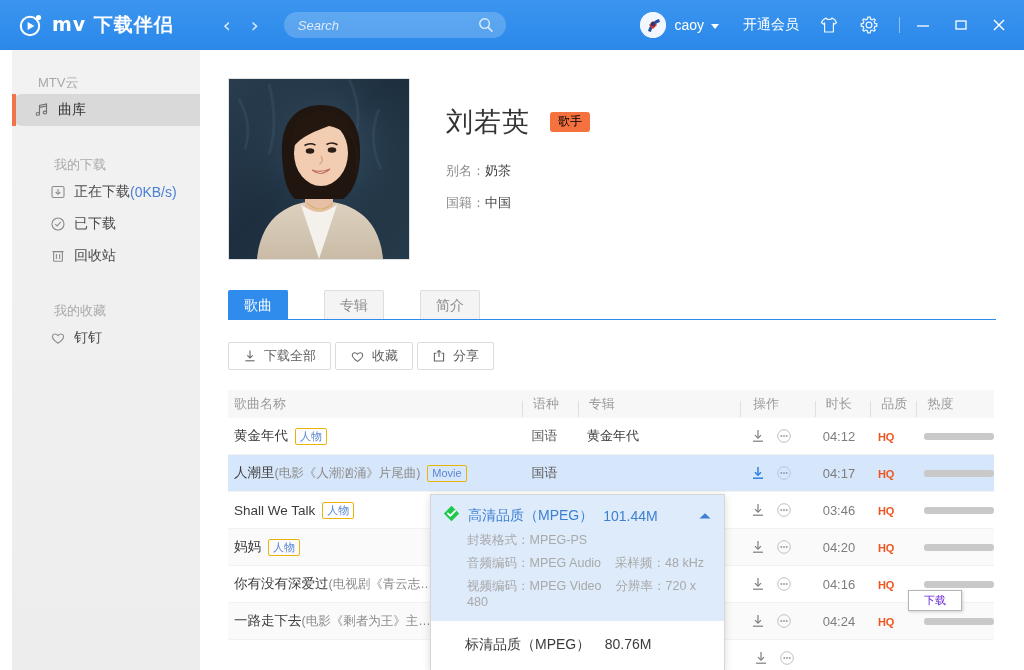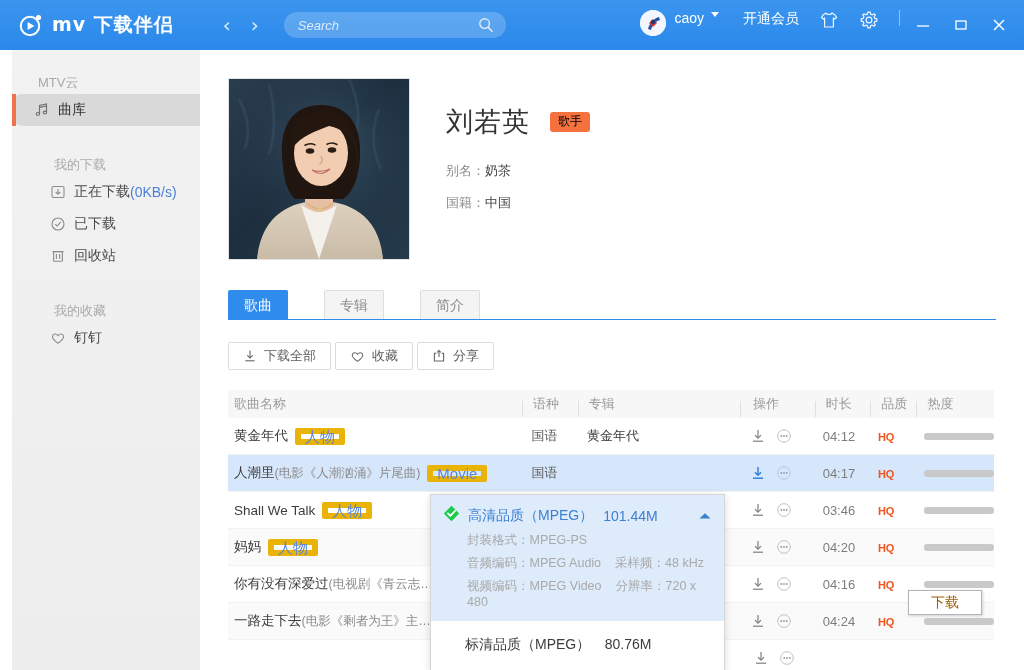--- a/index.html
+++ b/index.html
@@ -41,21 +41,21 @@
   }
   .search input {
     border: 0; background: transparent; outline: none;
     color: #fff; font-size: 13px; padding-left: 14px; width: 185px;
     font-style: italic;
     font-family:"Liberation Sans",sans-serif;
   }
   .search input::placeholder { color: rgba(255,255,255,0.78); font-style: italic; }
   .search-icon { position:absolute; right: 12px; top: 5px; opacity:.8; }
 
-  .tb-right { margin-left:auto; display:flex; align-items:flex-start; padding-right: 10px; gap: 0; }
+  .tb-right { margin-left:auto; display:flex; align-items:center; padding-right: 10px; gap: 0; }
   .avatar {
     width: 26px; height: 26px; border-radius: 50%; overflow:hidden;
     background: #eef4ff; position: relative; flex: none;
   }
   .avatar svg { display:block; }
   .username {
     color:#fff; font-size: 14px; margin-left: 8px; white-space: nowrap;
     font-family:"Liberation Sans",sans-serif;
   }
   .caret-down {
@@ -157,21 +157,21 @@
   .trow {
     display:flex; align-items:center; height: 37px; font-size: 13.5px; color:#3c3c3c;
     border-bottom: 1px solid #f2f2f2;
   }
   .trow.alt { background:#fafafa; }
   .trow.sel { background:#d7e7fb; }
   .song-main { display:flex; align-items:center; overflow:hidden; white-space:nowrap; }
   .song-title { color:#3c3c3c; }
   .song-sub { color:#8b8b8b; font-size: 12.5px; }
   .tag {
-    margin-left: 7px; border:6px solid #eab308; color:#5b87d4; font-size: 15px;
+    margin-left: 7px; border:1px solid #eab308; color:#5b87d4; font-size: 11px;
     padding: 0px 4px; border-radius: 2px; line-height: 15px; height:17px; display:inline-flex; align-items:center;
   }
   .lang { color:#5a5a5a; font-size: 13px; }
   .album { color:#3c3c3c; font-size: 13px; overflow:hidden; white-space:nowrap; }
   .ops { display:flex; align-items:center; gap: 10px; }
   .op-ico { cursor:pointer; display:flex; }
   .dur { color:#7d7d7d; font-size: 13px; }
   .hq { color:#f0551f; font-size: 11px; font-weight: bold; letter-spacing: -0.2px; }
   .hotbar { width: 70px; height: 7px; background:#c9c9c9; border-radius: 3px; }
 
@@ -189,21 +189,21 @@
   .qtitle-plain { color:#3c3c3c; font-size: 14px; }
   .qarrow { margin-left:auto; }
   .qline { color:#a9a9a9; font-size: 12.5px; margin-top: 6px; padding-left: 24px; }
   .qline span.gap { display:inline-block; width: 14px; }
   .qopt2 { padding: 14px 12px 16px 34px; }
 
   
   .tooltip {
     position:absolute; left: 708px; top: 540px; z-index: 40;
     background:#fff; border:1px solid #b5b5b5; box-shadow: 1px 1px 3px rgba(0,0,0,.18);
-    font-size: 14px; color:#a16207; padding: 3px 22px; line-height: 1.2;
+    font-size: 11px; color:#6d28d9; padding: 3px 15px; line-height: 1.2;
   }
 </style>
 </head>
 <body>
 
 <div class="app">
 
   <div class="titlebar">
     <div class="brand">
       <span class="brand-logo">

